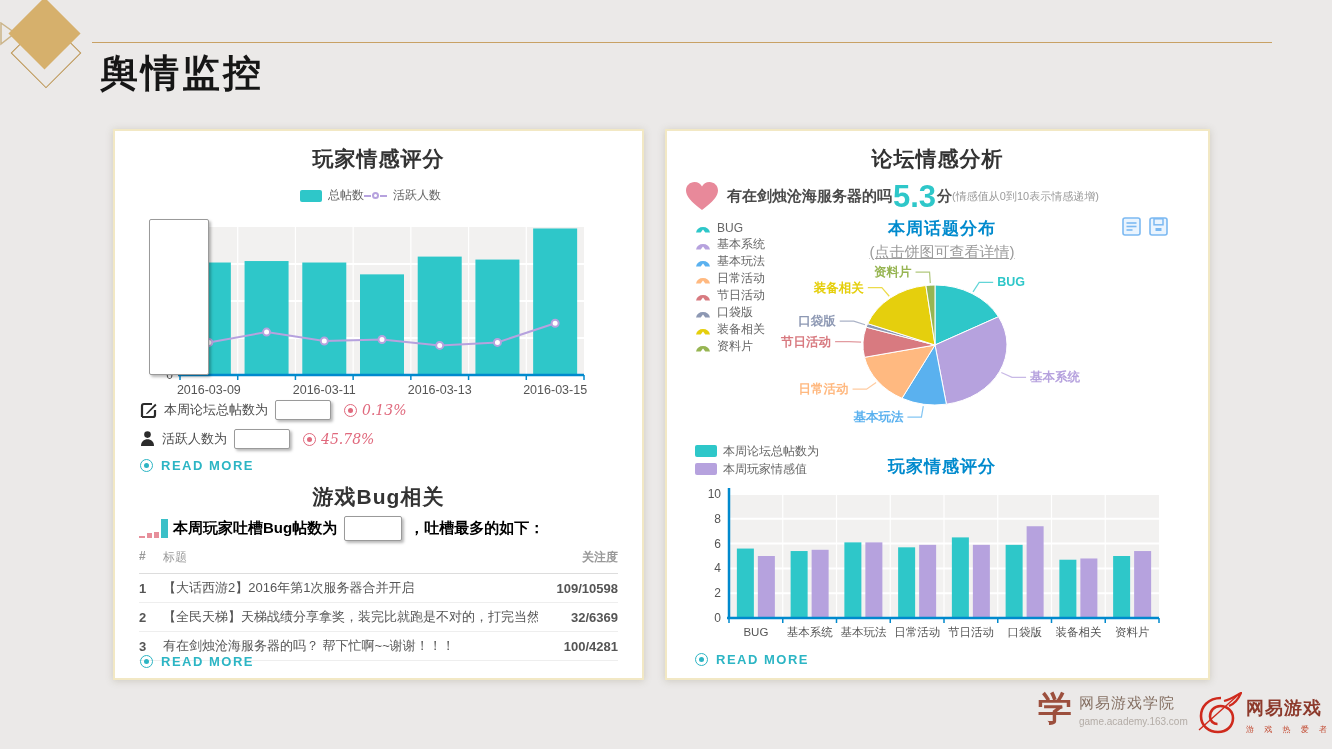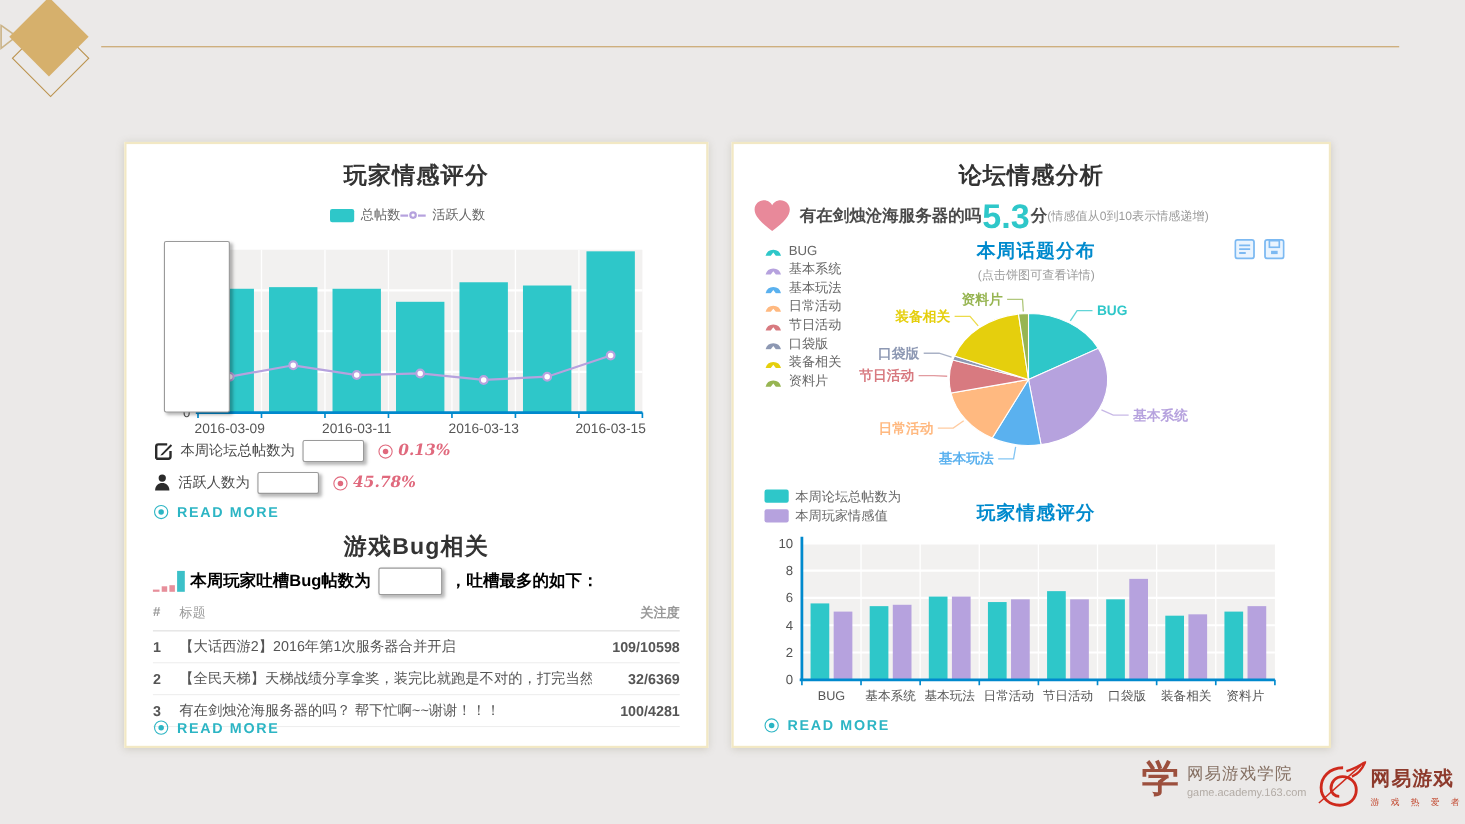--- a/index.html
+++ b/index.html
@@ -36,21 +36,21 @@
   .chart-box { position:absolute; }
   .redact { position:absolute; background:#fff; border:1px solid #9a9a9a; border-radius:2px;
       box-shadow:2px 2px 3px rgba(0,0,0,.28); }
   .redact-inline { display:inline-block; background:#fff; border:1px solid #9a9a9a; border-radius:2px;
       box-shadow:2px 2px 3px rgba(0,0,0,.28); vertical-align:middle; margin:0 7px; }
 
   
   .stat-row { position:absolute; left:25px; display:flex; align-items:center; font-size:13px; color:#4a4a4a; }
   .stat-row .s-icon { margin-right:7px; display:inline-flex; }
   .delta { color:#e0697d; font-family:"DejaVu Serif","Liberation Serif",serif;
-      font-style:italic; font-weight:700; font-size:14px; margin-left:5px; }
+      font-style:italic; font-weight:400; font-size:14px; margin-left:5px; }
   .dot-circle { display:inline-block; position:relative; width:13px; height:13px; border:1.5px solid currentColor;
       border-radius:50%; flex:none; }
   .dot-circle::after { content:""; position:absolute; left:50%; top:50%; width:5px; height:5px;
       margin:-2.5px 0 0 -2.5px; background:currentColor; border-radius:50%; }
   .stat-row .dot-circle { color:#e0697d; margin-left:6px; }
 
   .read-more { position:absolute; display:flex; align-items:center; gap:8px; color:#2cb5c4;
       font-size:13px; font-weight:600; letter-spacing:1.5px; cursor:pointer; }
   .read-more .dot-circle { color:#2cb5c4; }
 
@@ -74,21 +74,21 @@
   .score-line .heart { margin-right:8px; display:inline-flex; }
   .score-prefix { font-size:15px; font-weight:700; color:#4a4a4a; }
   .score-big { font-size:31px; font-weight:700; color:#2ec7c9; line-height:1; margin:0 1px; }
   .score-unit { font-size:15px; font-weight:700; color:#4a4a4a; }
   .score-note { font-size:11px; color:#9b9b9b; }
 
   .pie-legend { position:absolute; left:28px; top:88px; }
   .pie-legend .pl-item { display:flex; align-items:center; gap:6px; height:17px; font-size:12px; color:#666; }
   .chart-subhead { position:absolute; left:130px; width:290px; text-align:center; }
   .chart-subhead .t { font-size:17px; font-weight:700; color:#008acd; letter-spacing:1px; }
-  .chart-subhead .s { font-size:11px; color:#9b9b9b; margin-top:3px; }
+  .chart-subhead .s { font-size:15px; color:#9b9b9b; margin-top:3px;text-decoration:underline; }
   .toolbox { position:absolute; right:40px; top:86px; display:flex; gap:8px; }
   .toolbox .tb { display:inline-flex; cursor:pointer; }
 
   .senti-legend { position:absolute; left:28px; top:311px; }
   .senti-legend .legend-item { height:18px; }
   .senti-title { top:324px; }
 
   .footer { position:absolute; }
   .academy { left:1038px; top:688px; display:flex; align-items:flex-start; }
   .academy-glyph { font-family:"DejaVu Serif","Liberation Serif",serif; font-size:34px; line-height:40px;
@@ -106,20 +106,21 @@
 <body>
 
 <div class="slide">
 
   <svg class="deco-triangle" width="18" height="24">
     <polygon points="1,1 15,11 1,22" fill="none" stroke="#cbb488" stroke-width="1.5"></polygon>
   </svg>
   <div class="deco-diamond-outline"></div>
   <div class="deco-diamond"></div>
   <div class="deco-line"></div>
+  <h1 class="slide-title">舆情监控</h1>
 
   <section class="panel panel-left">
     <h2 style="top:14px;">玩家情感评分</h2>
 
     <div class="legend-row" style="top:56px;" id="activity-legend">
         <span class="legend-item">
           <span class="sw-bar" style="background: rgb(46, 199, 201);"></span>
           <span>总帖数</span>
         </span>
         <span class="legend-item">

